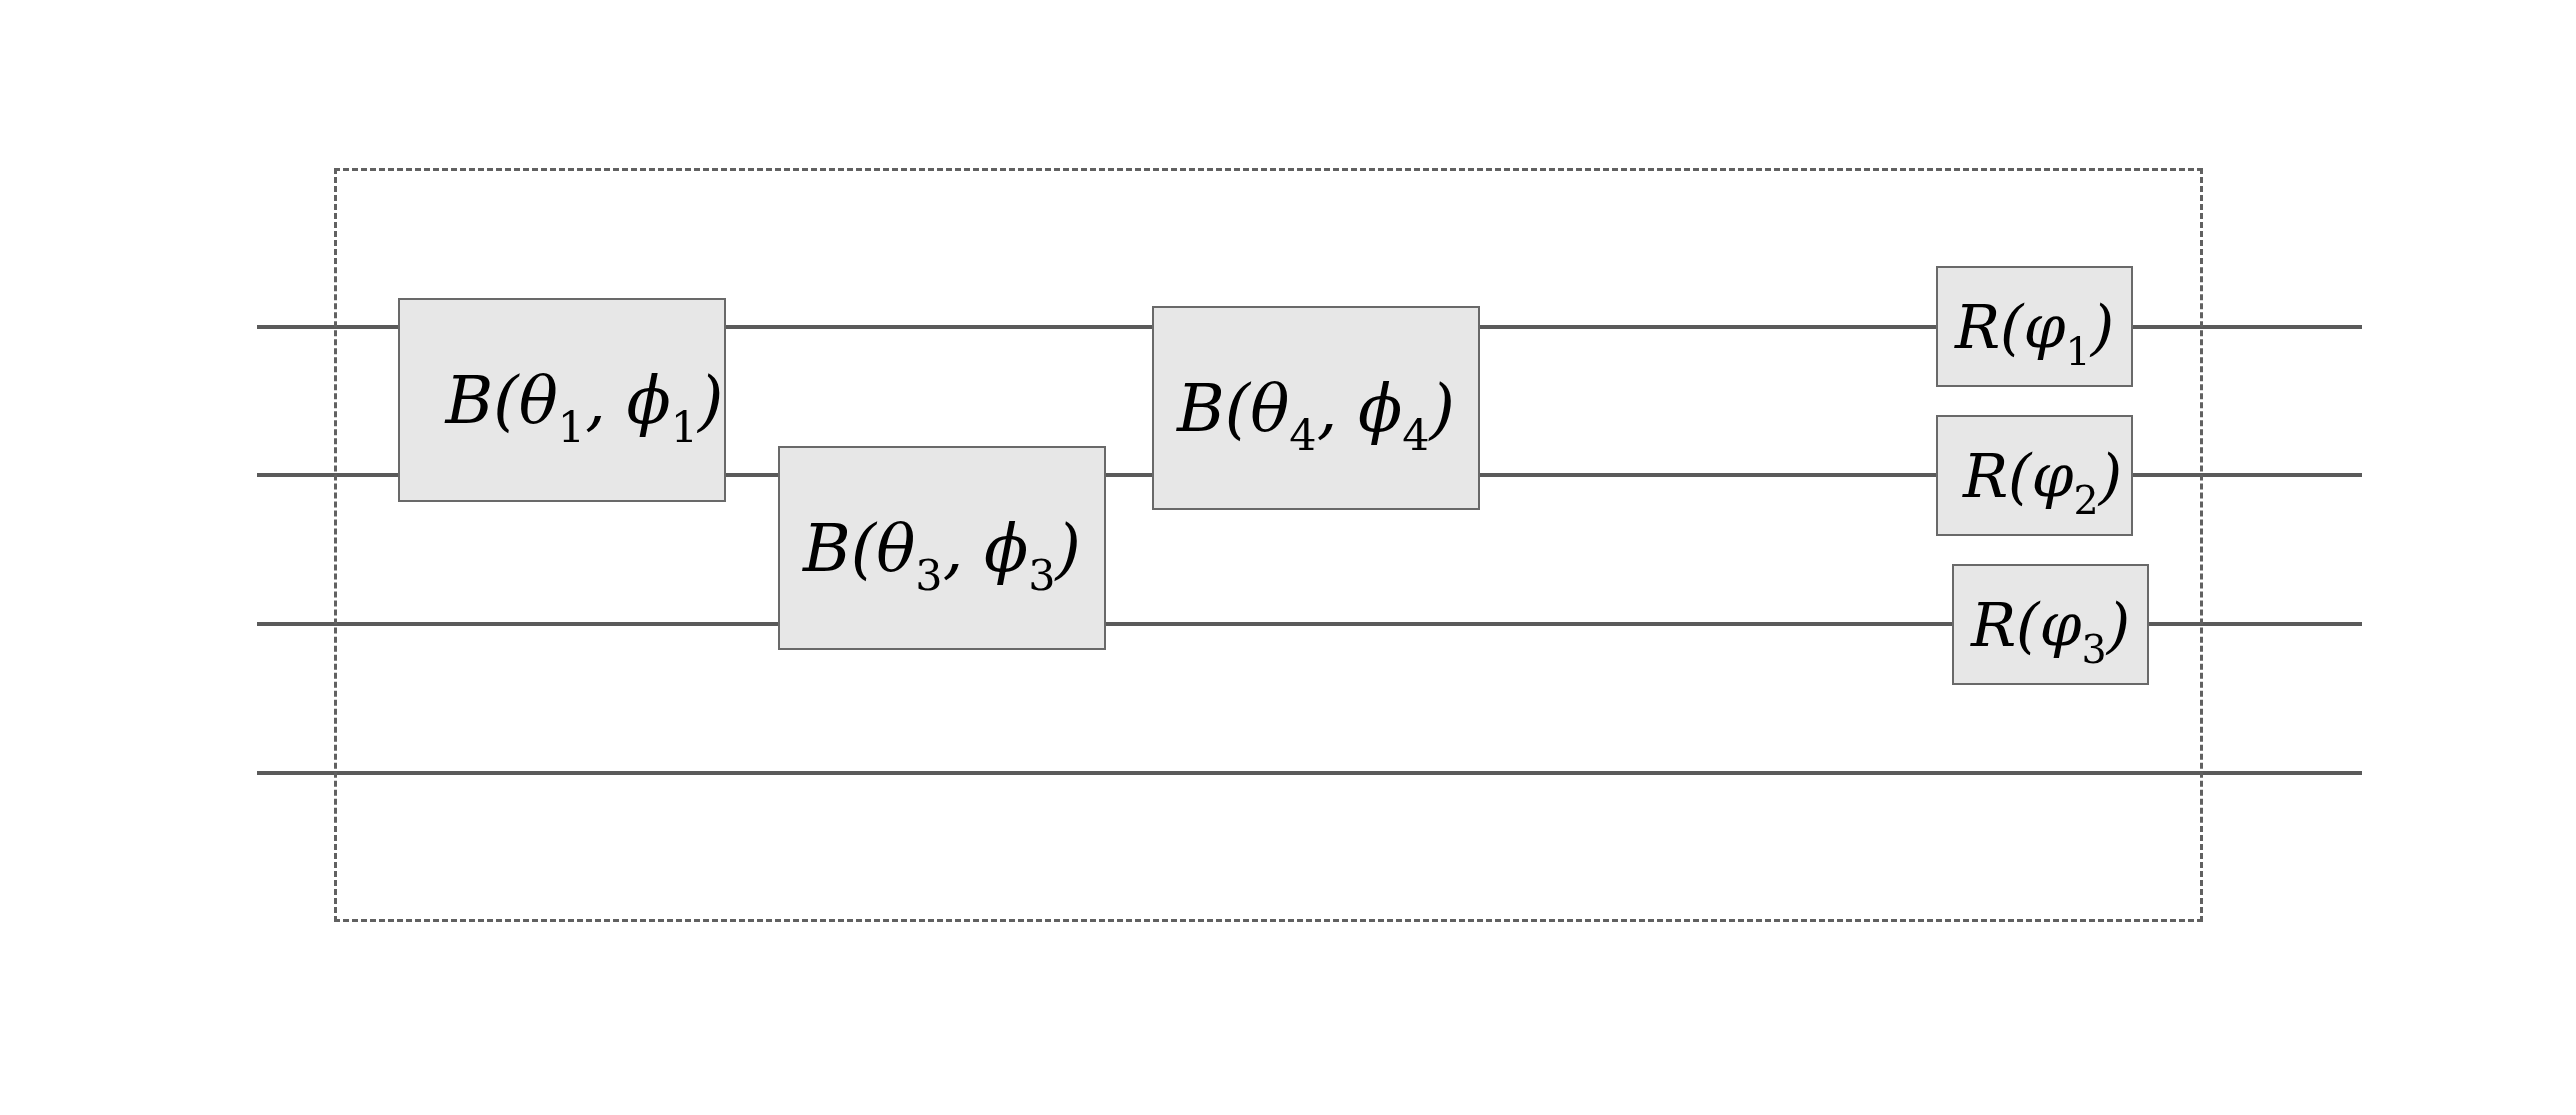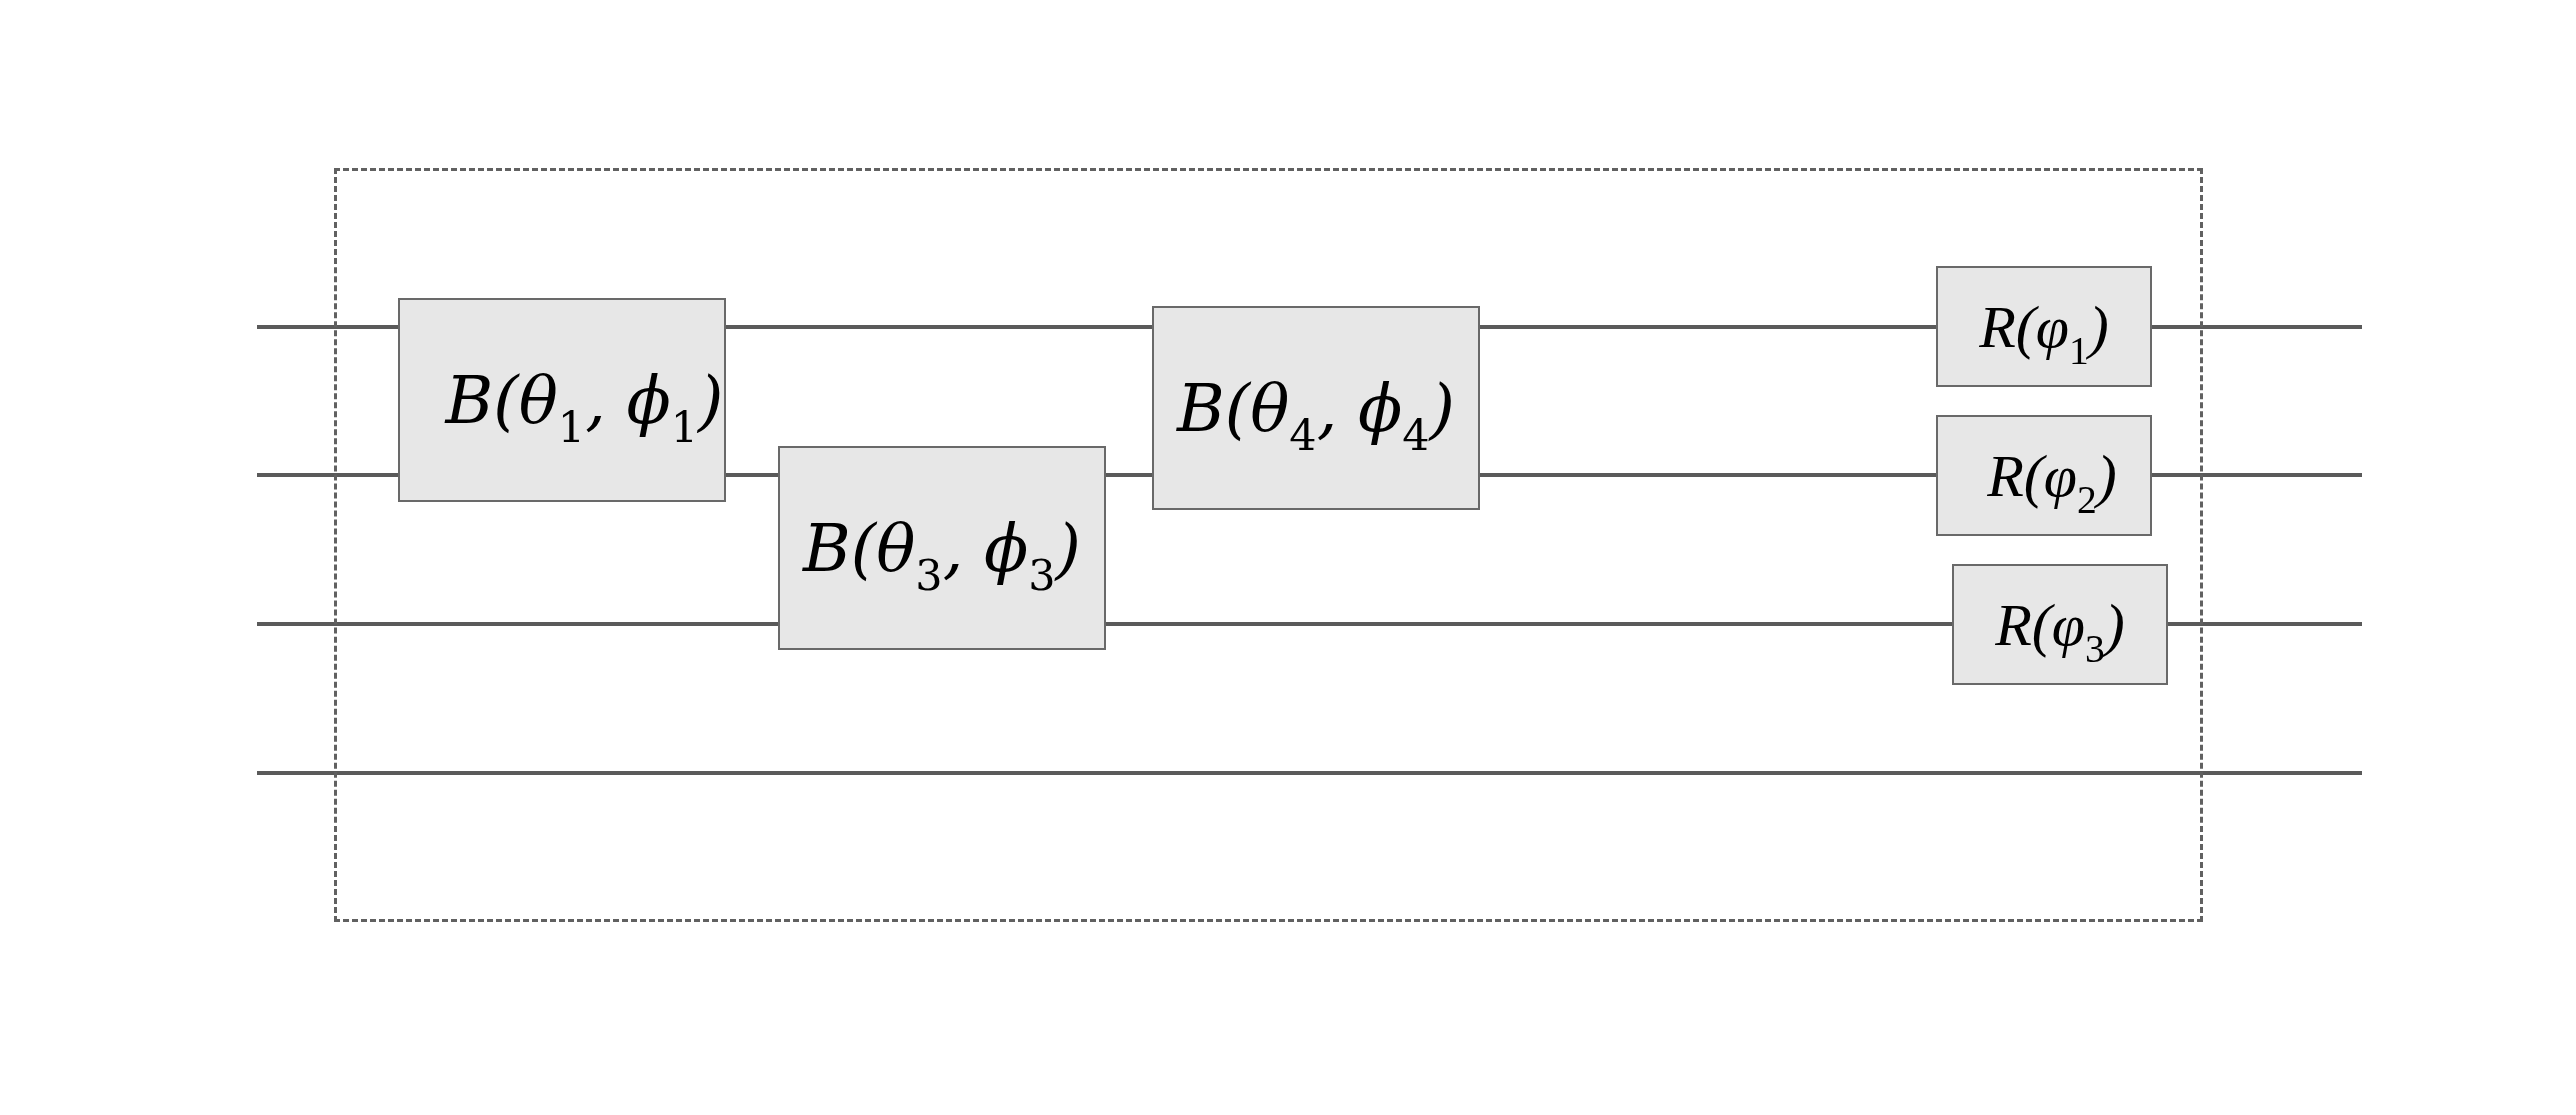--- a/index.html
+++ b/index.html
@@ -12,21 +12,21 @@
     border:3.8px dashed #616161;box-sizing:border-box;
   }
   .wire{
     position:absolute;left:257px;width:2105px;height:3.8px;background:#5a5a5a;
   }
   .gate{
     position:absolute;background:#e7e7e7;border:2.9px solid #696969;box-sizing:border-box;
     display:flex;align-items:center;justify-content:center;
   }
   .b-gate{width:328px;height:204px;font-size:65px;}
-  .r-gate{width:216px;height:121px;font-size:60px;font-family:Liberation Serif, serif;}
+  .r-gate{width:197px;height:121px;font-size:60px;}
   .lbl{white-space:nowrap;line-height:1;}
   .it{font-style:italic;}
   sub{font-style:normal;font-size:66%;line-height:0;position:relative;top:0.12em;}
 </style>
 </head>
 <body>
 
 <div class="stage">
 
   <div class="wire" style="top:325px"></div>

